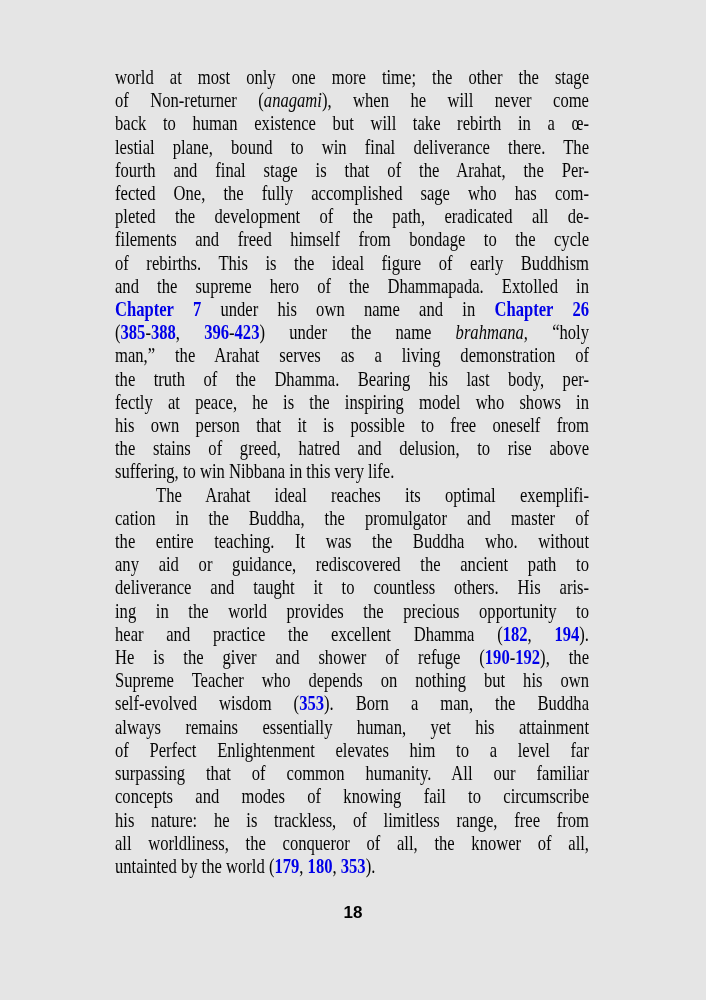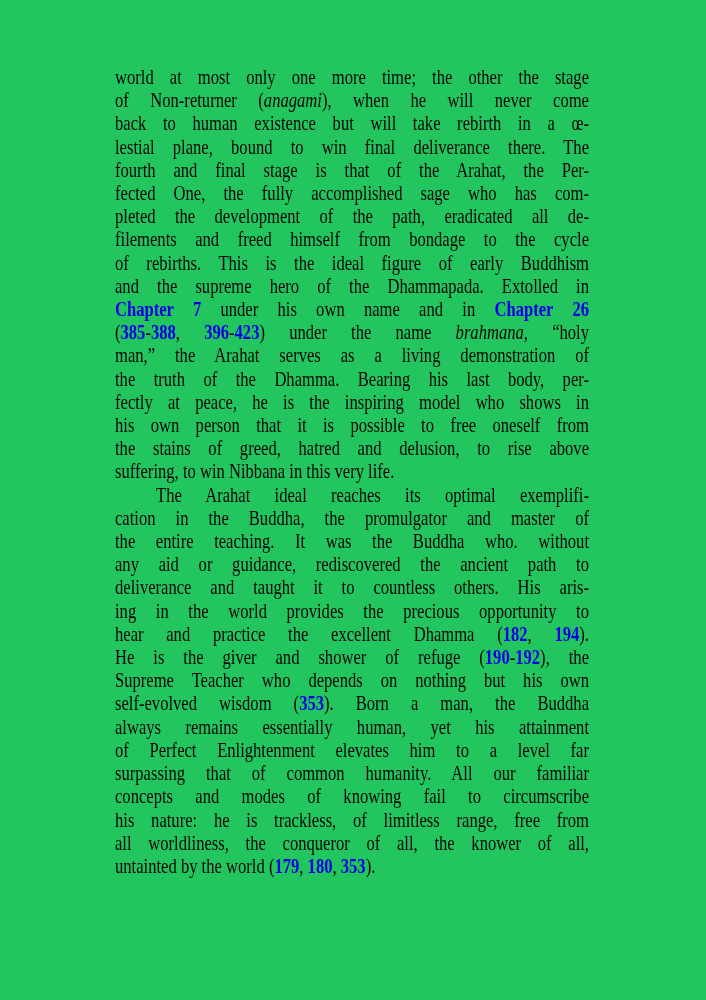--- a/index.html
+++ b/index.html
@@ -4,21 +4,21 @@
 <style>
   html, body { margin: 0; padding: 0; }
   body {
     width: 706px; height: 1000px;
     background: #ffffff;
     overflow: hidden;
   }
   .page {
     position: relative;
     width: 706px; height: 1000px;
-    background: #22c55e;
+    background: #e5e5e5;
     font-family: "Liberation Serif", serif;
   }
   .text-block {
     position: absolute;
     left: 115px; top: 66px;
     width: 474px;
   }
   .text-inner {
     width: 600px;
     transform: scaleX(0.79);
@@ -88,13 +88,14 @@
           <div class="line"><span>always remains essentially human, yet his attainment</span></div>
           <div class="line"><span>of Perfect Enlightenment elevates him to a level far</span></div>
           <div class="line"><span>surpassing that of common humanity. All our familiar</span></div>
           <div class="line"><span>concepts and modes of knowing fail to circumscribe</span></div>
           <div class="line"><span>his nature: he is trackless, of limitless range, free from</span></div>
           <div class="line"><span>all worldliness, the conqueror of all, the knower of all,</span></div>
           <div class="line no-just"><span>untainted by the world (</span><span class="lk" style="color: rgb(0, 0, 232);">179</span><span>, </span><span class="lk" style="color: rgb(0, 0, 232);">180</span><span>, </span><span class="lk" style="color: rgb(0, 0, 232);">353</span><span>).</span></div>
         </div>
       </div>
   </div>
+  <div class="page-number">18</div>
 </div>
 
 </body></html>

